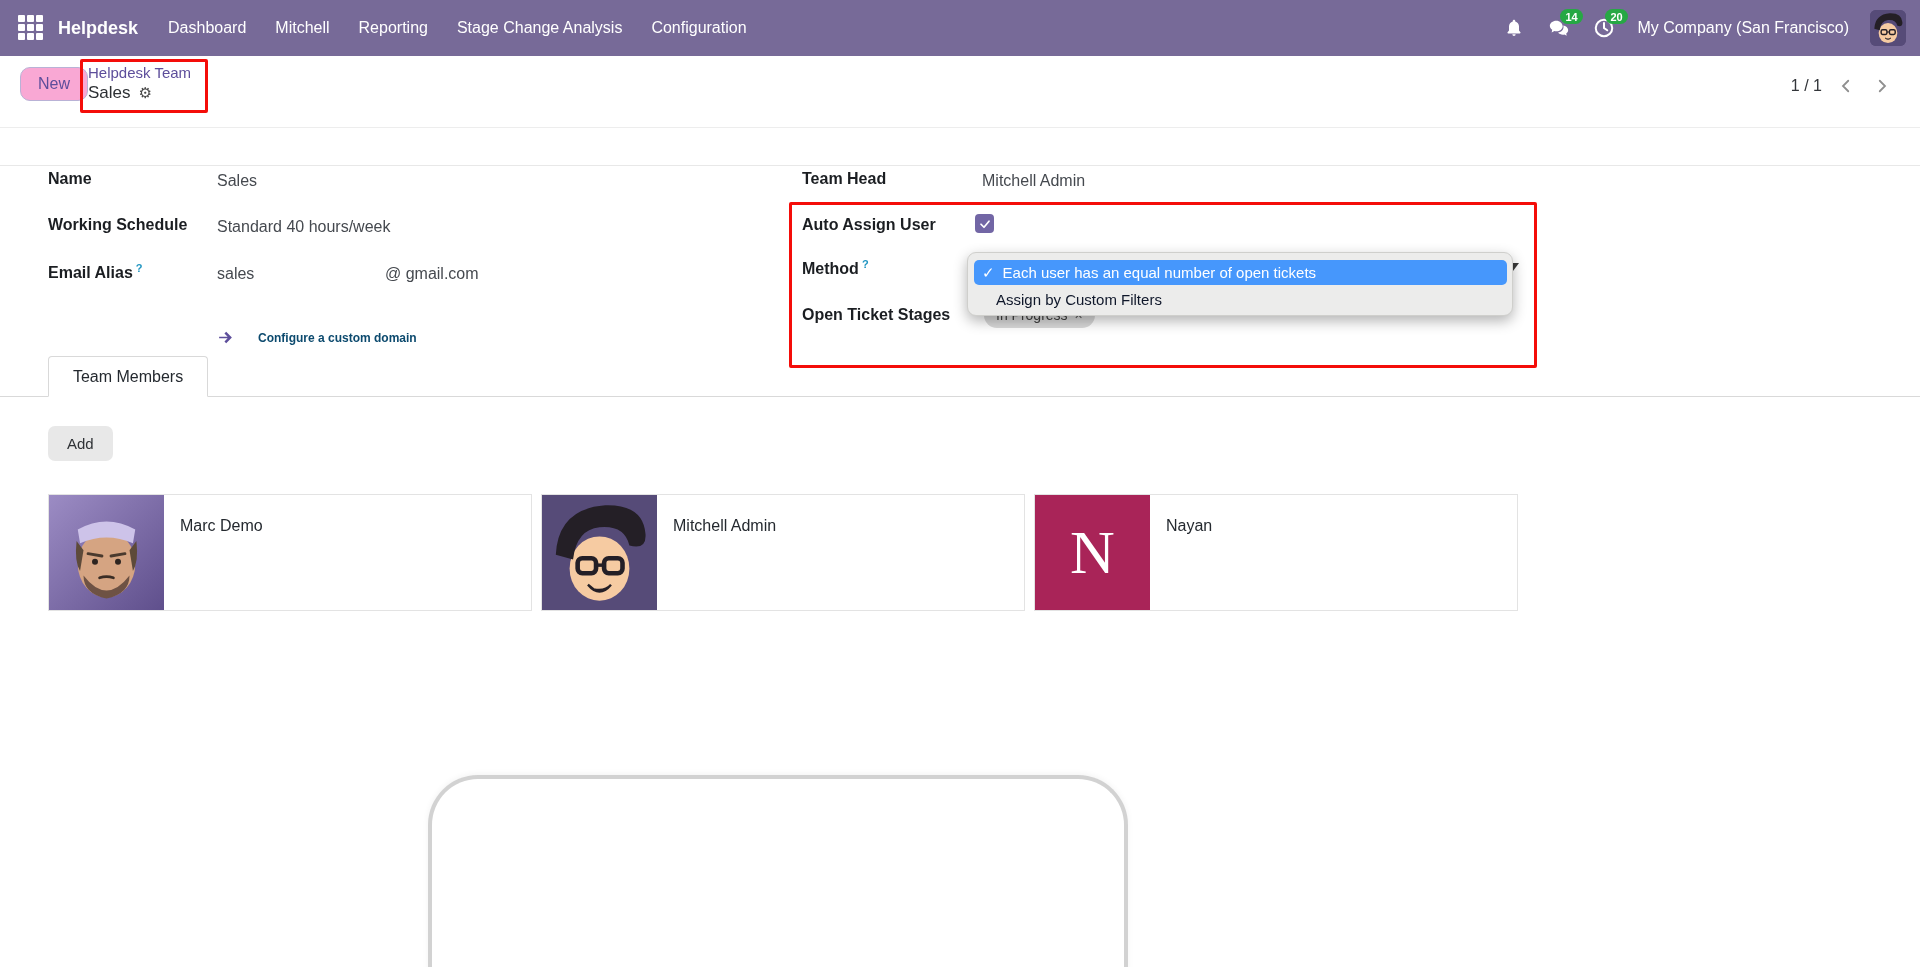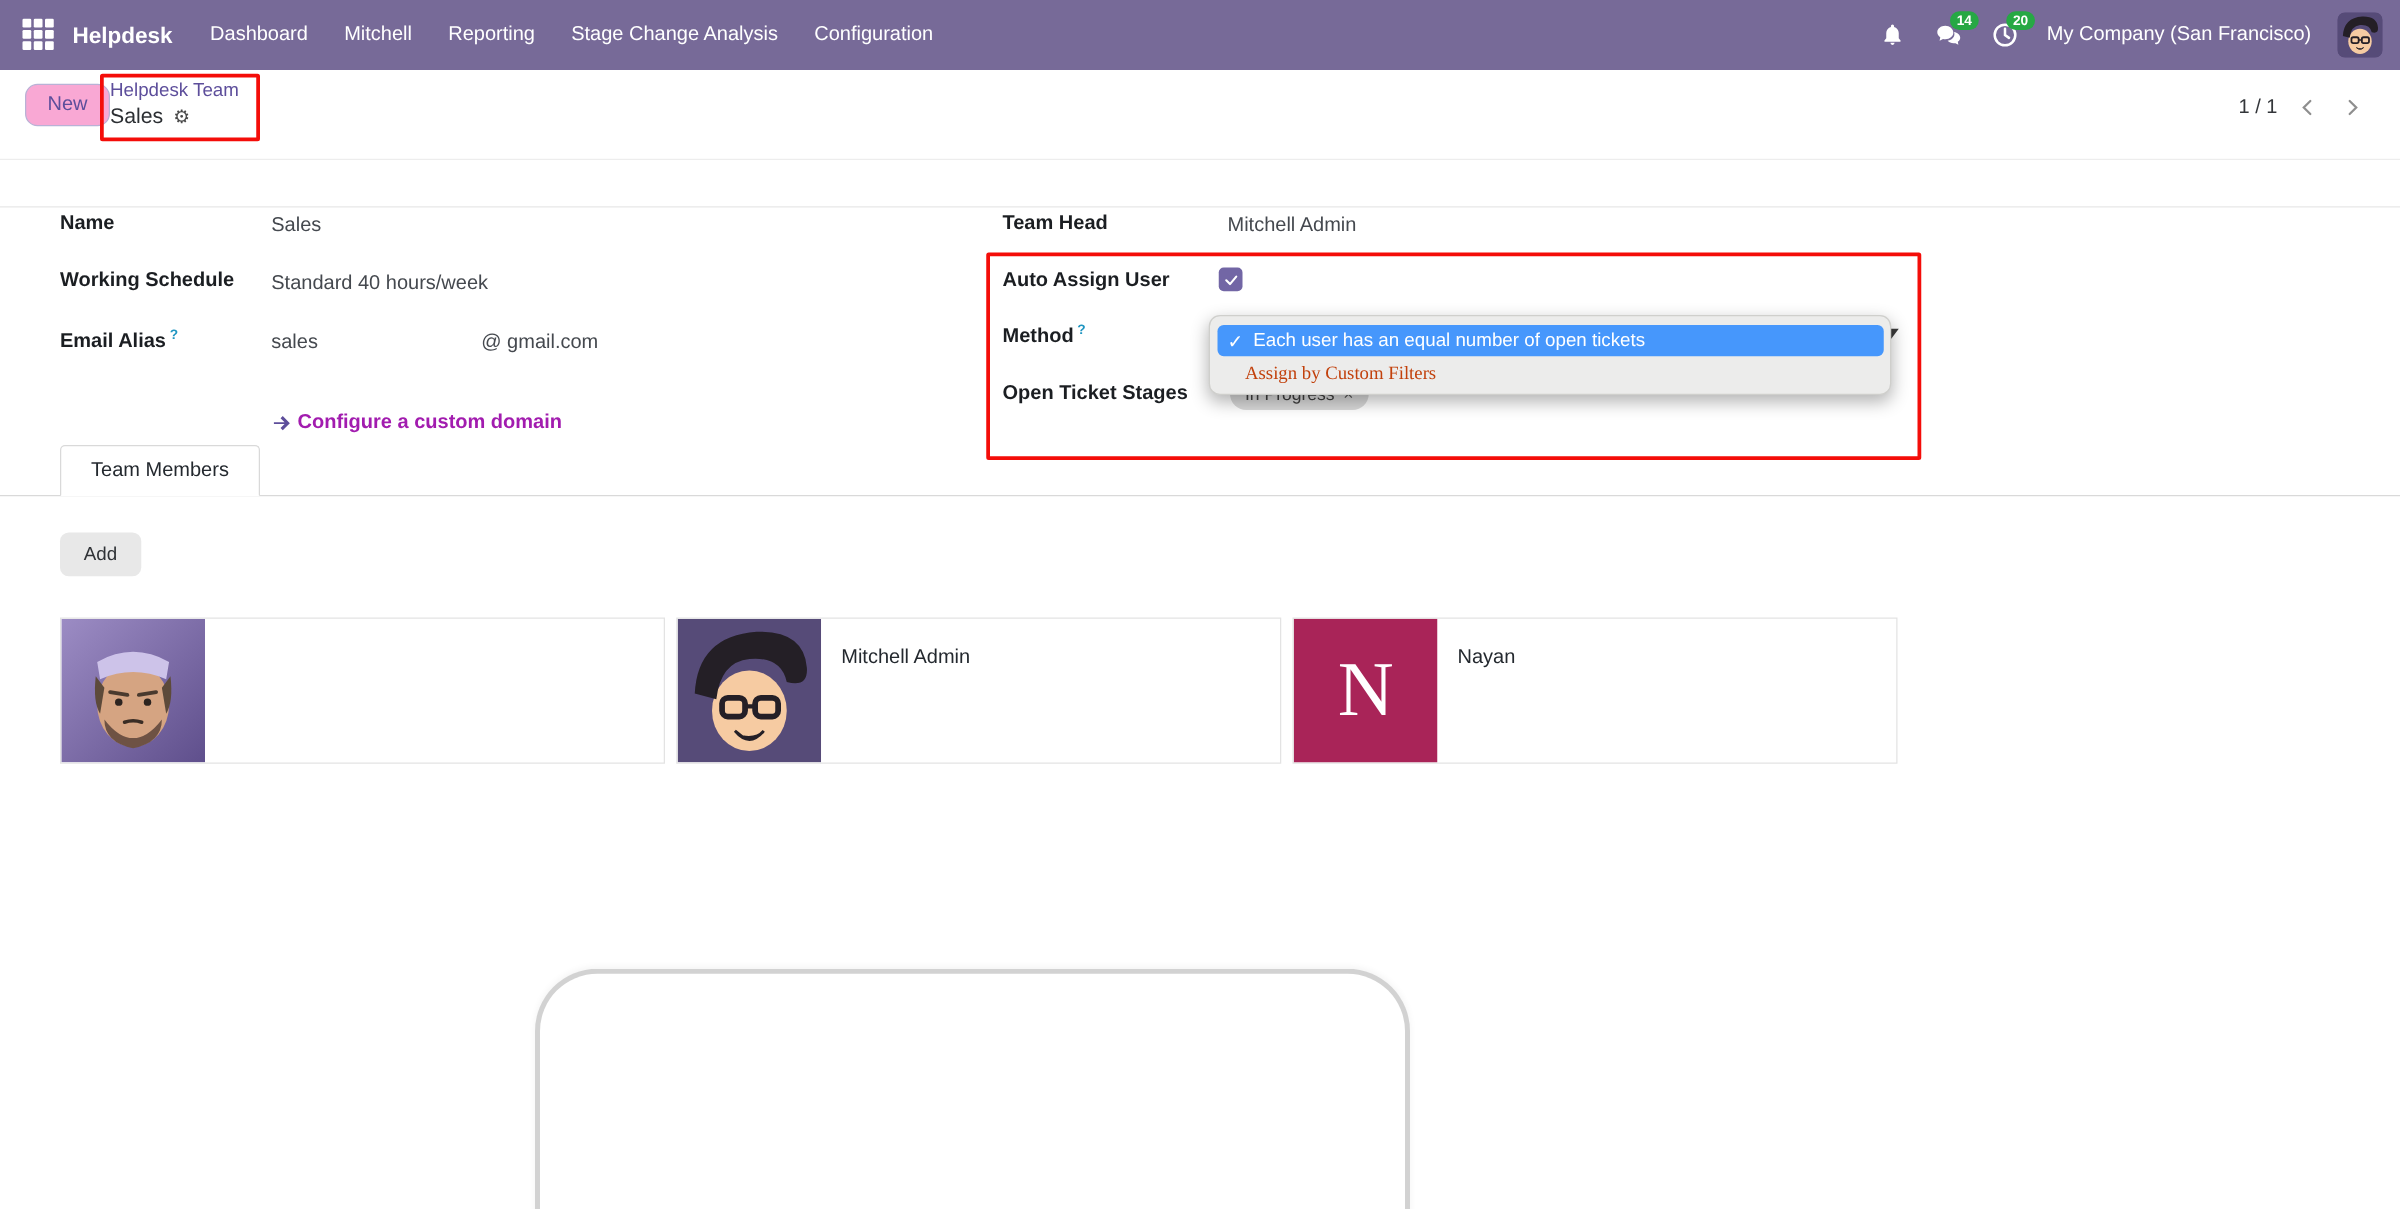--- a/index.html
+++ b/index.html
@@ -30,33 +30,33 @@
   .pager { position:absolute; right:26px; top:18px; display:flex; align-items:center; gap:12px; }
   .pager-val { font-size:16px; color:#33363a; }
   .pager-btn { width:24px; height:24px; cursor:pointer; display:flex; align-items:center; justify-content:center; }
 
   .sheet-line { position:absolute; left:0; top:165px; width:1920px; height:1px; background:#e8e8e8; }
 
   
   .flabel { position:absolute; font-size:16px; font-weight:600; color:#1b1e22; white-space:nowrap; }
   .fvalue { position:absolute; font-size:16px; color:#45494f; white-space:nowrap; cursor:text; }
   .help-sup { font-size:11px; color:#1F95C1; vertical-align:super; margin-left:3px; cursor:pointer; }
-  .link-purple { position:absolute; font-size:16px; color:#a21caf; font-weight:600; display:flex; align-items:center; gap:4px; cursor:pointer; }
+  .link-purple { position:absolute; font-size:12px; color:#0c4a6e; font-weight:600; display:flex; align-items:center; gap:24px; cursor:pointer; }
 
   .annot-red-2 { position:absolute; left:789px; top:202px; width:748px; height:166px; border:3px solid #F40D09; border-radius:2px; z-index:9; pointer-events:none; }
 
   .checkbox { position:absolute; left:975px; top:214px; width:19px; height:19px; background:#7266A5; border-radius:4px; display:flex; align-items:center; justify-content:center; cursor:pointer; }
 
   
   .select-caret { position:absolute; left:1507px; top:263px; width:0; height:0; border-left:6px solid transparent; border-right:6px solid transparent; border-top:8px solid #3a3a3a; z-index:4; }
   .stage-tag { position:absolute; left:984px; top:302px; height:26px; padding:0 12px; background:#D9D9D9; border-radius:13px; font-size:14px; color:#3f3f3f; display:flex; align-items:center; gap:7px; z-index:2; cursor:pointer; }
   .tag-x { font-size:14px; color:#555; cursor:pointer; }
   .dropdown-panel { position:absolute; left:967px; top:252px; width:546px; height:64px; background:#ECECEB; border:1px solid #cfcfcc; border-radius:9px; box-shadow:0 5px 14px rgba(0,0,0,0.3); z-index:5; }
   .opt-selected { position:absolute; left:6px; top:7px; width:533px; height:25px; background:#4697FC; border-radius:5px; color:#fff; font-size:15px; display:flex; align-items:center; padding-left:8px; gap:8px; cursor:pointer; white-space:nowrap; overflow:hidden; }
-  .opt-plain { position:absolute; left:28px; top:38px; font-size:15px; color:#c2410c; cursor:pointer; white-space:nowrap;font-family:Liberation Serif, serif; }
+  .opt-plain { position:absolute; left:28px; top:38px; font-size:15px; color:#0f172a; cursor:pointer; white-space:nowrap; }
 
   
   .tabs-line { position:absolute; left:0; top:396px; width:1920px; height:1px; background:#d9d9d9; }
   .tab-active { position:absolute; left:48px; top:356px; width:160px; height:41px; background:#fff; border:1px solid #d9d9d9; border-bottom:1px solid #fff; border-radius:4px 4px 0 0; display:flex; align-items:center; justify-content:center; font-size:16px; color:#24292f; z-index:2; cursor:pointer; }
 
   .btn-add { position:absolute; left:48px; top:426px; padding:9px 19px; background:#e8e8e8; border:none; border-radius:7px; font-size:15px; color:#2f3236; cursor:pointer; }
 
   
   .mcard { position:absolute; top:494px; width:484px; height:117px; background:#fff; border:1px solid #e3e3e3; display:flex; cursor:pointer; }
   .mcard .avatar-box { width:115px; height:115px; flex:0 0 115px; overflow:hidden; }
@@ -226,20 +226,21 @@
         <path d="M24 40 Q22 58 27 66 L30 48 Z" fill="#5d4a3a"></path>
         <path d="M76 40 Q78 58 73 66 L70 48 Z" fill="#5d4a3a"></path>
         <path d="M30 70 Q50 96 70 70 Q70 86 50 90 Q30 86 30 70 Z" fill="#6E5244"></path>
         <circle cx="40" cy="58" r="2.6" fill="#2d2420"></circle>
         <circle cx="60" cy="58" r="2.6" fill="#2d2420"></circle>
         <path d="M34 51 L46 53" stroke="#4a3a2e" stroke-width="2.6" stroke-linecap="round"></path>
         <path d="M66 51 L54 53" stroke="#4a3a2e" stroke-width="2.6" stroke-linecap="round"></path>
         <path d="M44 72 Q50 70 56 72" stroke="#3a2d25" stroke-width="2.4" fill="none" stroke-linecap="round"></path>
       </svg>
     </div>
+    <div class="mname">Marc Demo</div>
   </div>
 
   <div class="mcard" style="left:541px;">
     <div class="avatar-box">
       <svg width="115" height="115" viewBox="0 0 100 100">
         <rect width="100" height="100" fill="#564B78"></rect>
         <ellipse cx="50" cy="64" rx="26" ry="28" fill="#F6CBA2"></ellipse>
         <path d="M12 52 Q14 12 55 9 Q88 8 90 34 Q91 48 76 44 Q72 26 50 28 Q30 30 27 56 Z" fill="#241F26"></path>
         <rect x="31" y="55" width="16" height="13" rx="4" fill="none" stroke="#241F26" stroke-width="4"></rect>
         <rect x="54" y="55" width="16" height="13" rx="4" fill="none" stroke="#241F26" stroke-width="4"></rect>

